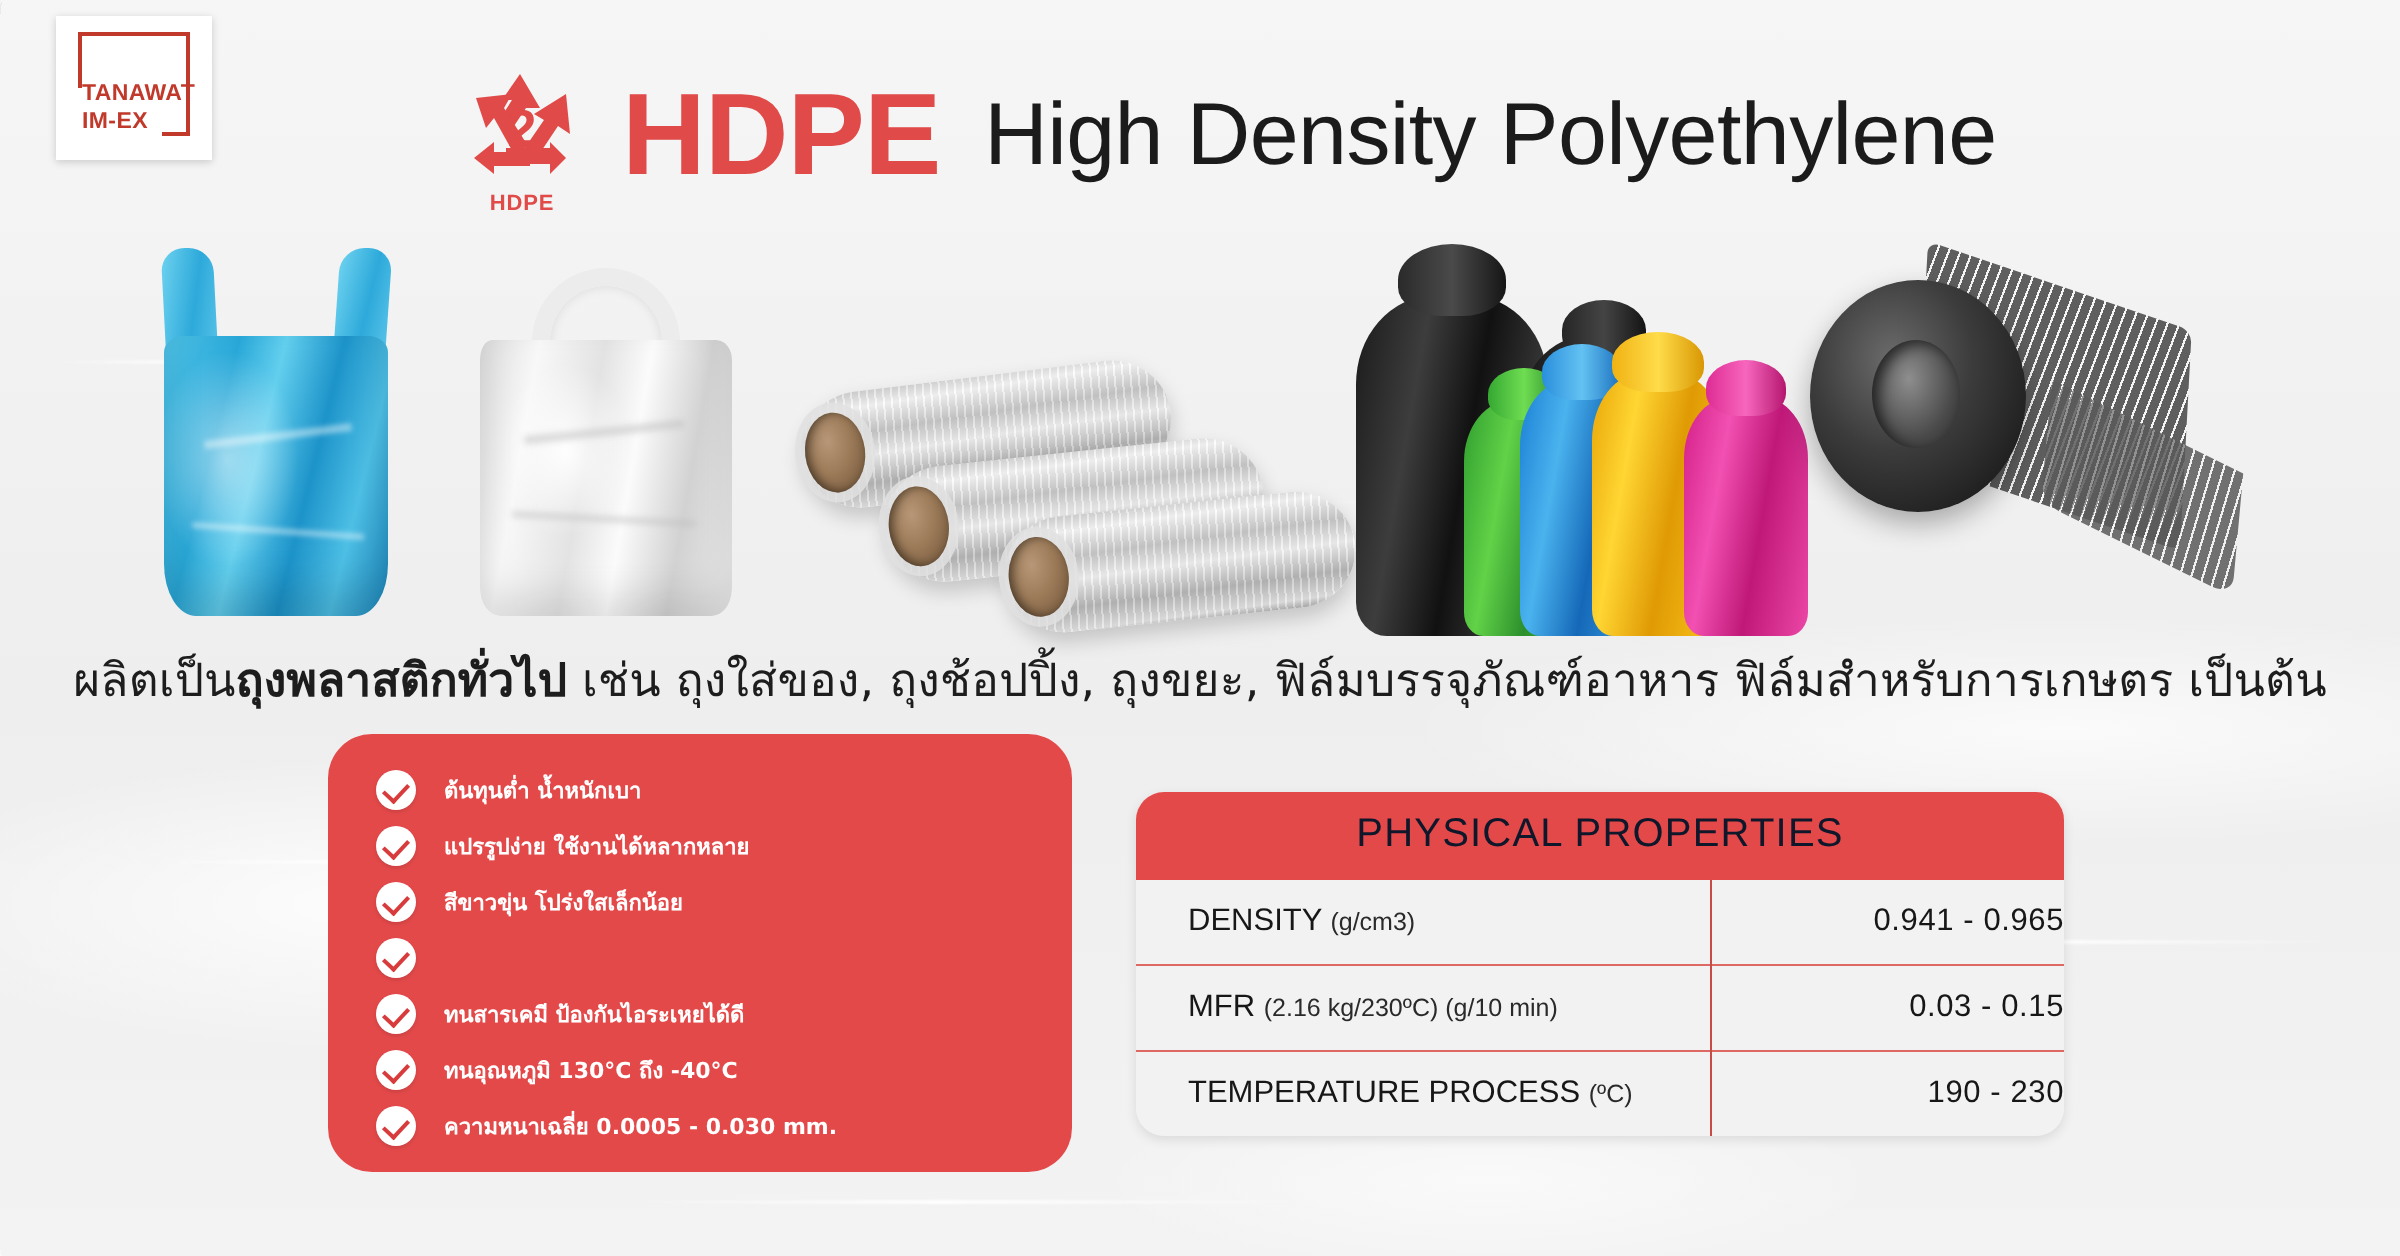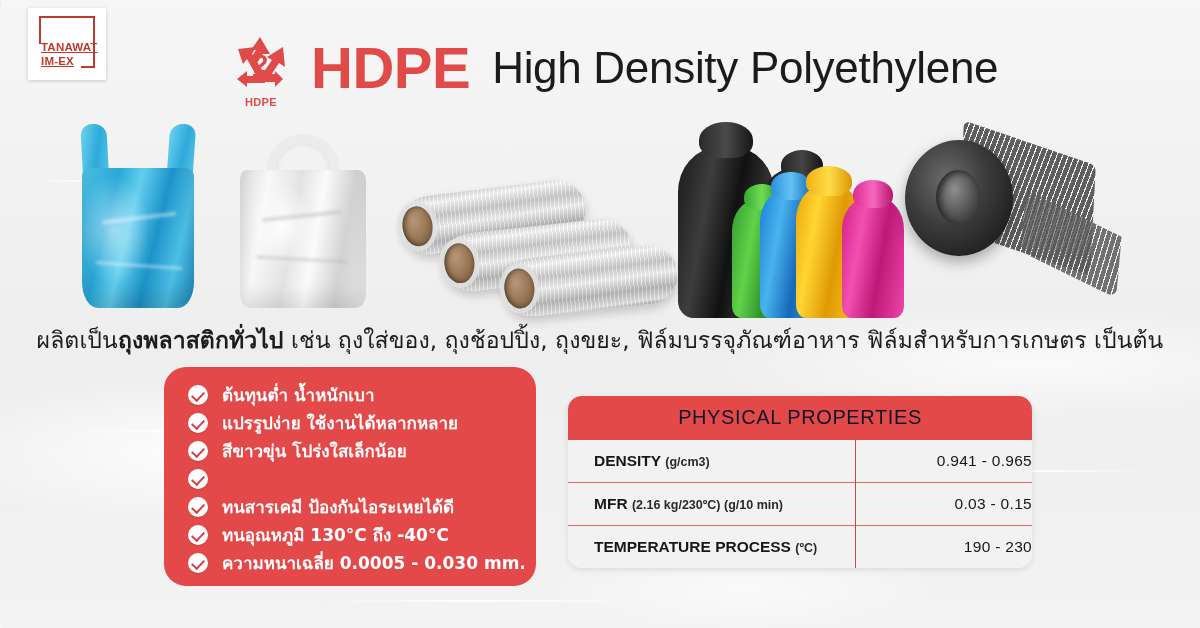--- a/index.html
+++ b/index.html
@@ -40,21 +40,20 @@
   #logo .notch-l {
     position: absolute; left: 9px; top: 36px; width: 16px; height: 26px; background: #fff;
   }
   #logo .notch-b {
     position: absolute; left: 9px; top: 50px; width: 44px; height: 14px; background: #fff;
   }
   #logo .txt {
     position: absolute; left: 13px; top: 33px; width: 62px;
     color: #c0392b; font-size: 11.5px; font-weight: 700; line-height: 13.5px;
     letter-spacing: .2px;
-    text-decoration: underline;
   }
 
   
   #title-row {
     position: absolute; left: 225px; top: 32px; height: 78px;
     display: flex; align-items: center; gap: 14px;
   }
   #recycle { position: relative; width: 72px; height: 76px; }
   #recycle svg { display: block; }
   #recycle .rlabel {
@@ -206,42 +205,42 @@
   .feat { display: flex; align-items: center; height: 27px; margin-bottom: 1px; }
   .feat .chk {
     flex: 0 0 auto; width: 20px; height: 20px; border-radius: 50%; background: #fff;
     margin-right: 14px; position: relative; box-shadow: 0 1px 2px rgba(0,0,0,.12);
   }
   .feat .chk:after {
     content: ""; position: absolute; left: 6px; top: 4px; width: 6px; height: 10px;
     border: solid #d93b3c; border-width: 0 2.6px 2.6px 0; transform: rotate(43deg);
   }
   .feat .ftxt {
-    color: #fff; font-size: 17px; font-weight: 700; white-space: nowrap;
+    color: #fff; font-size: 11px; font-weight: 700; white-space: nowrap;
     font-family: "DejaVu Sans", "Liberation Sans", sans-serif;
   }
 
   
   #props {
     position: absolute; left: 568px; top: 396px; width: 464px;
     border-radius: 14px; overflow: hidden;
     box-shadow: 0 2px 6px rgba(0,0,0,.10);
     background: #f2f2f2;
   }
   #props-head {
     background: #e4494a; color: #0f172a; text-align: center;
     font-size: 20px; letter-spacing: .6px; padding: 10px 0 11px;
   }
   #props table { width: 100%; border-collapse: collapse; }
   #props td {
     padding: 12px 0; font-size: 15.5px; color: #171717; background: #f2f2f2;
   }
   #props tr + tr td { border-top: 1.3px solid #dc6a63; }
   #props td.label { padding-left: 26px; text-align: left; width: 62%;
-    border-right: 1.6px solid #c74b46; font-weight: bold; }
+    border-right: 1.6px solid #c74b46; }
   #props td.label .unit { font-size: 12.5px; color: #2a2a2a; }
   #props td.value { text-align: right; letter-spacing: .3px; }
 </style>
 </head>
 <body>
 
 <div id="page">
 
   <div class="tex" style="left:60px;  top:430px; width:260px;"></div>
   <div class="tex" style="left:640px; top:250px; width:300px;"></div>

